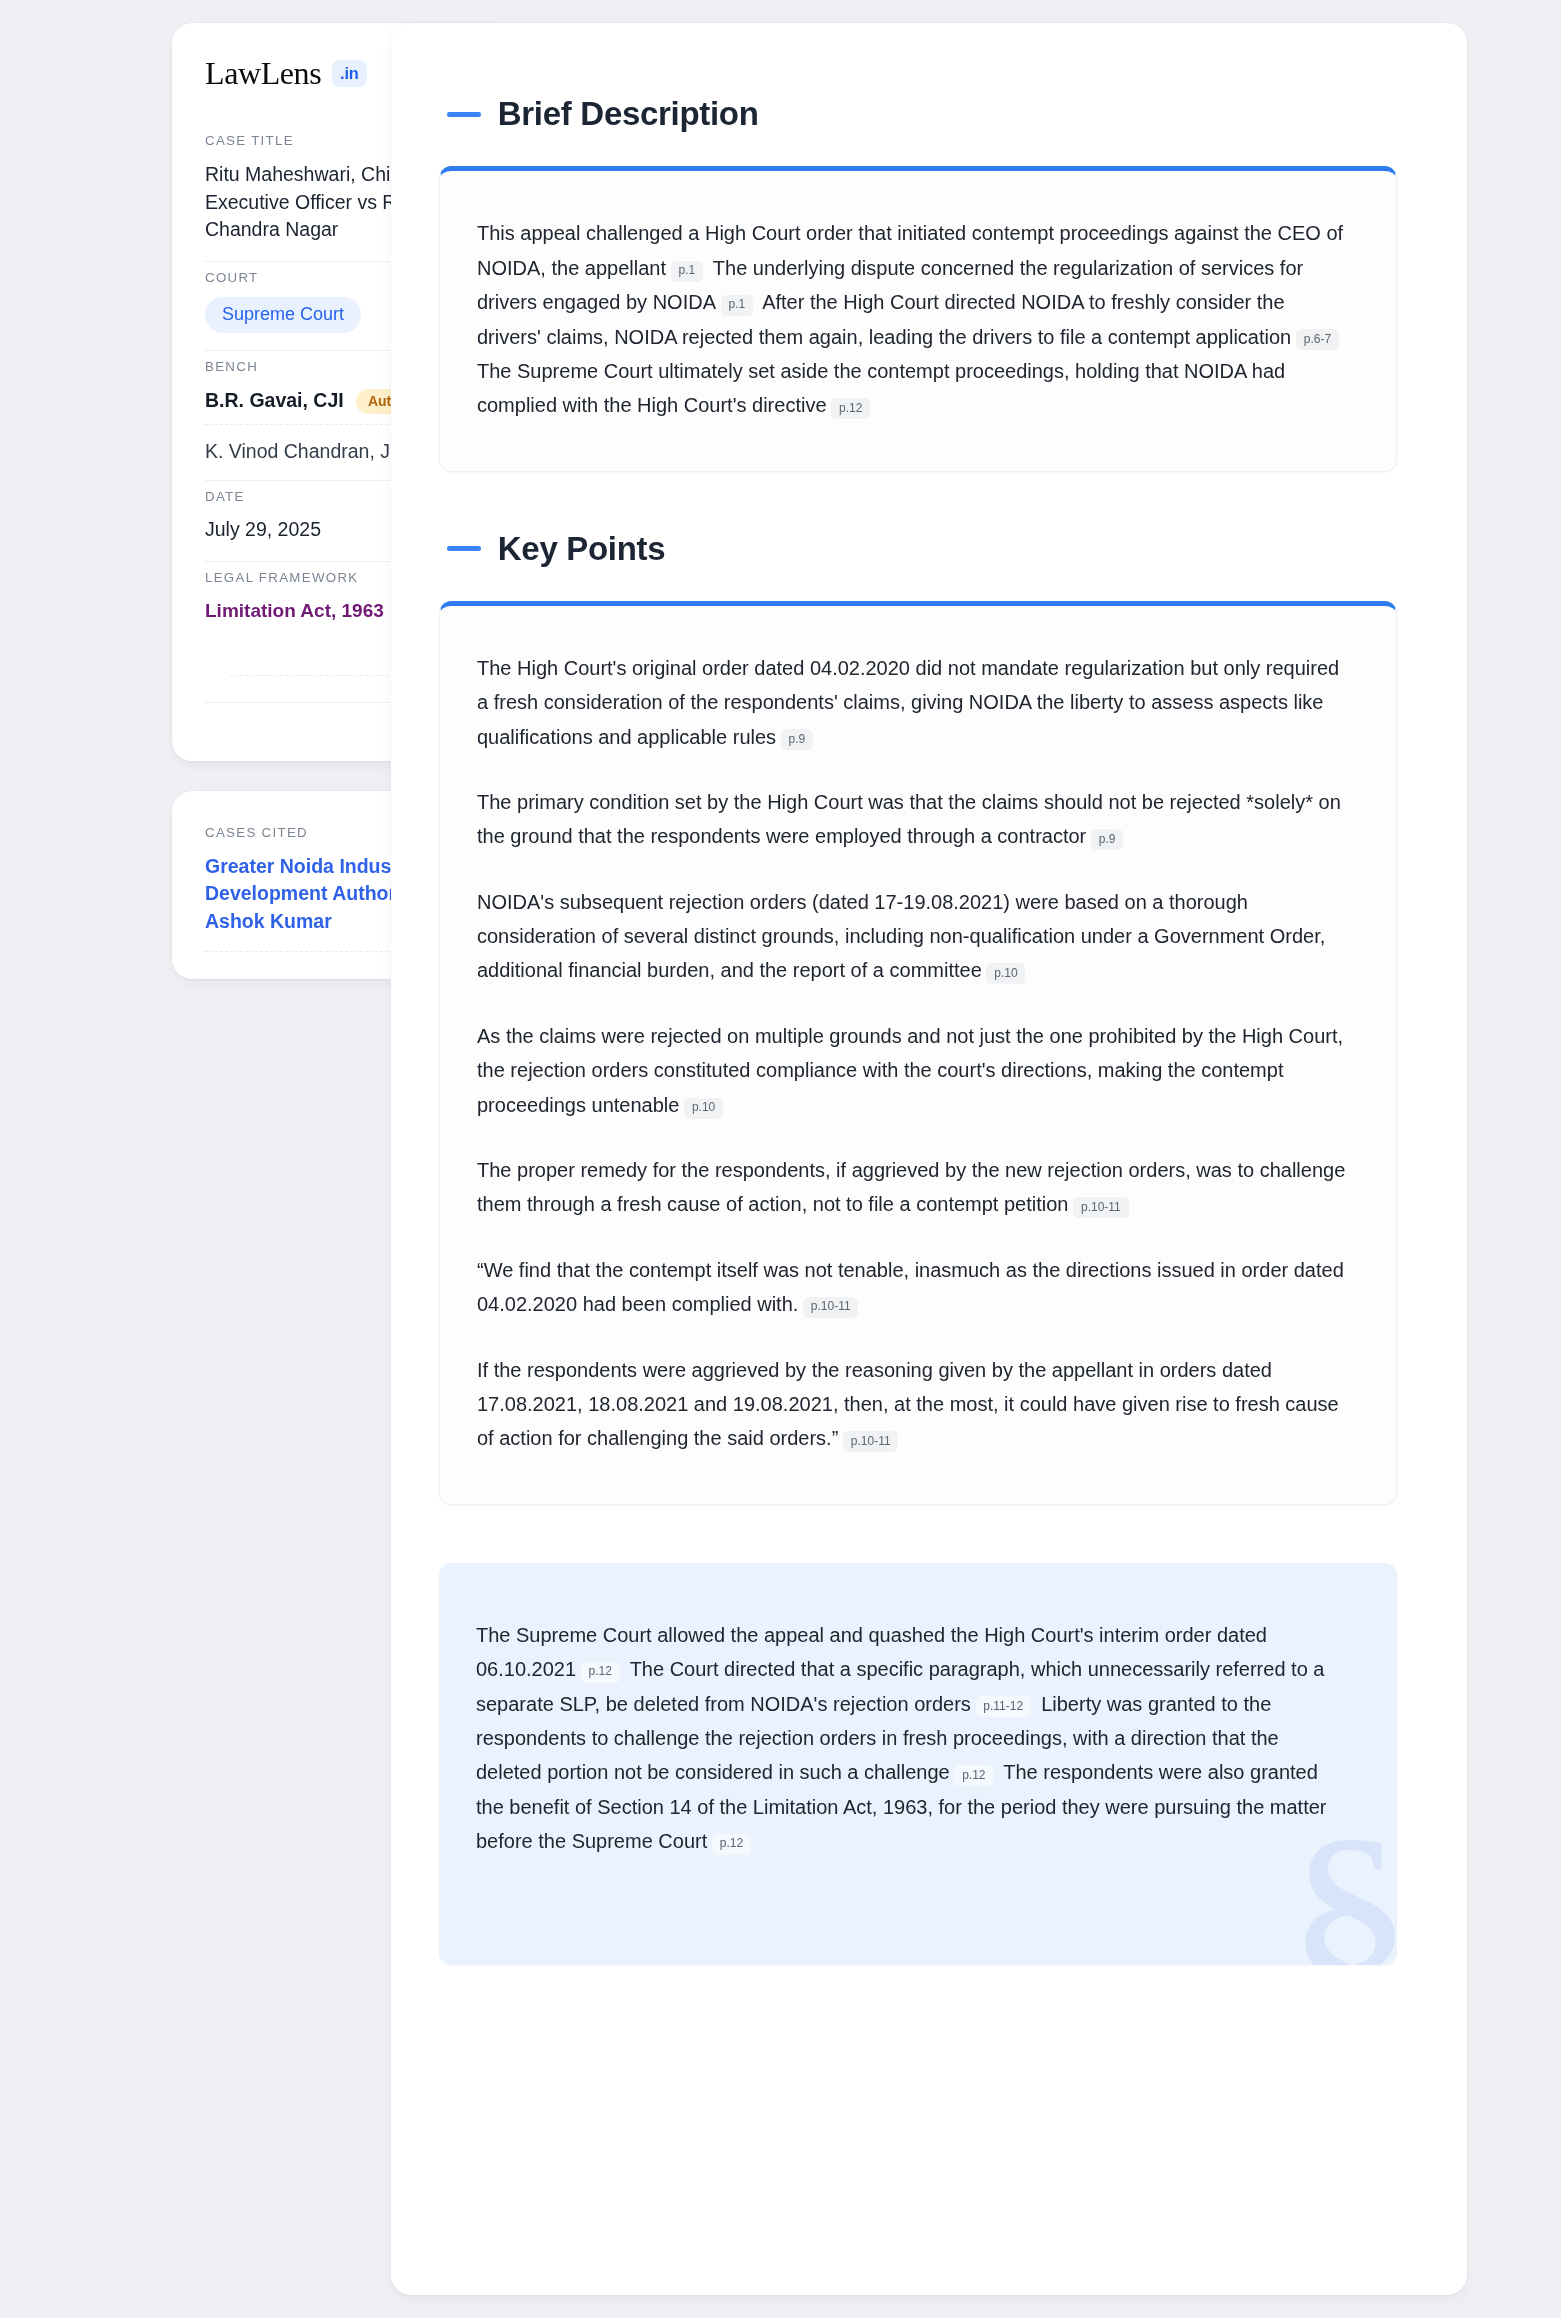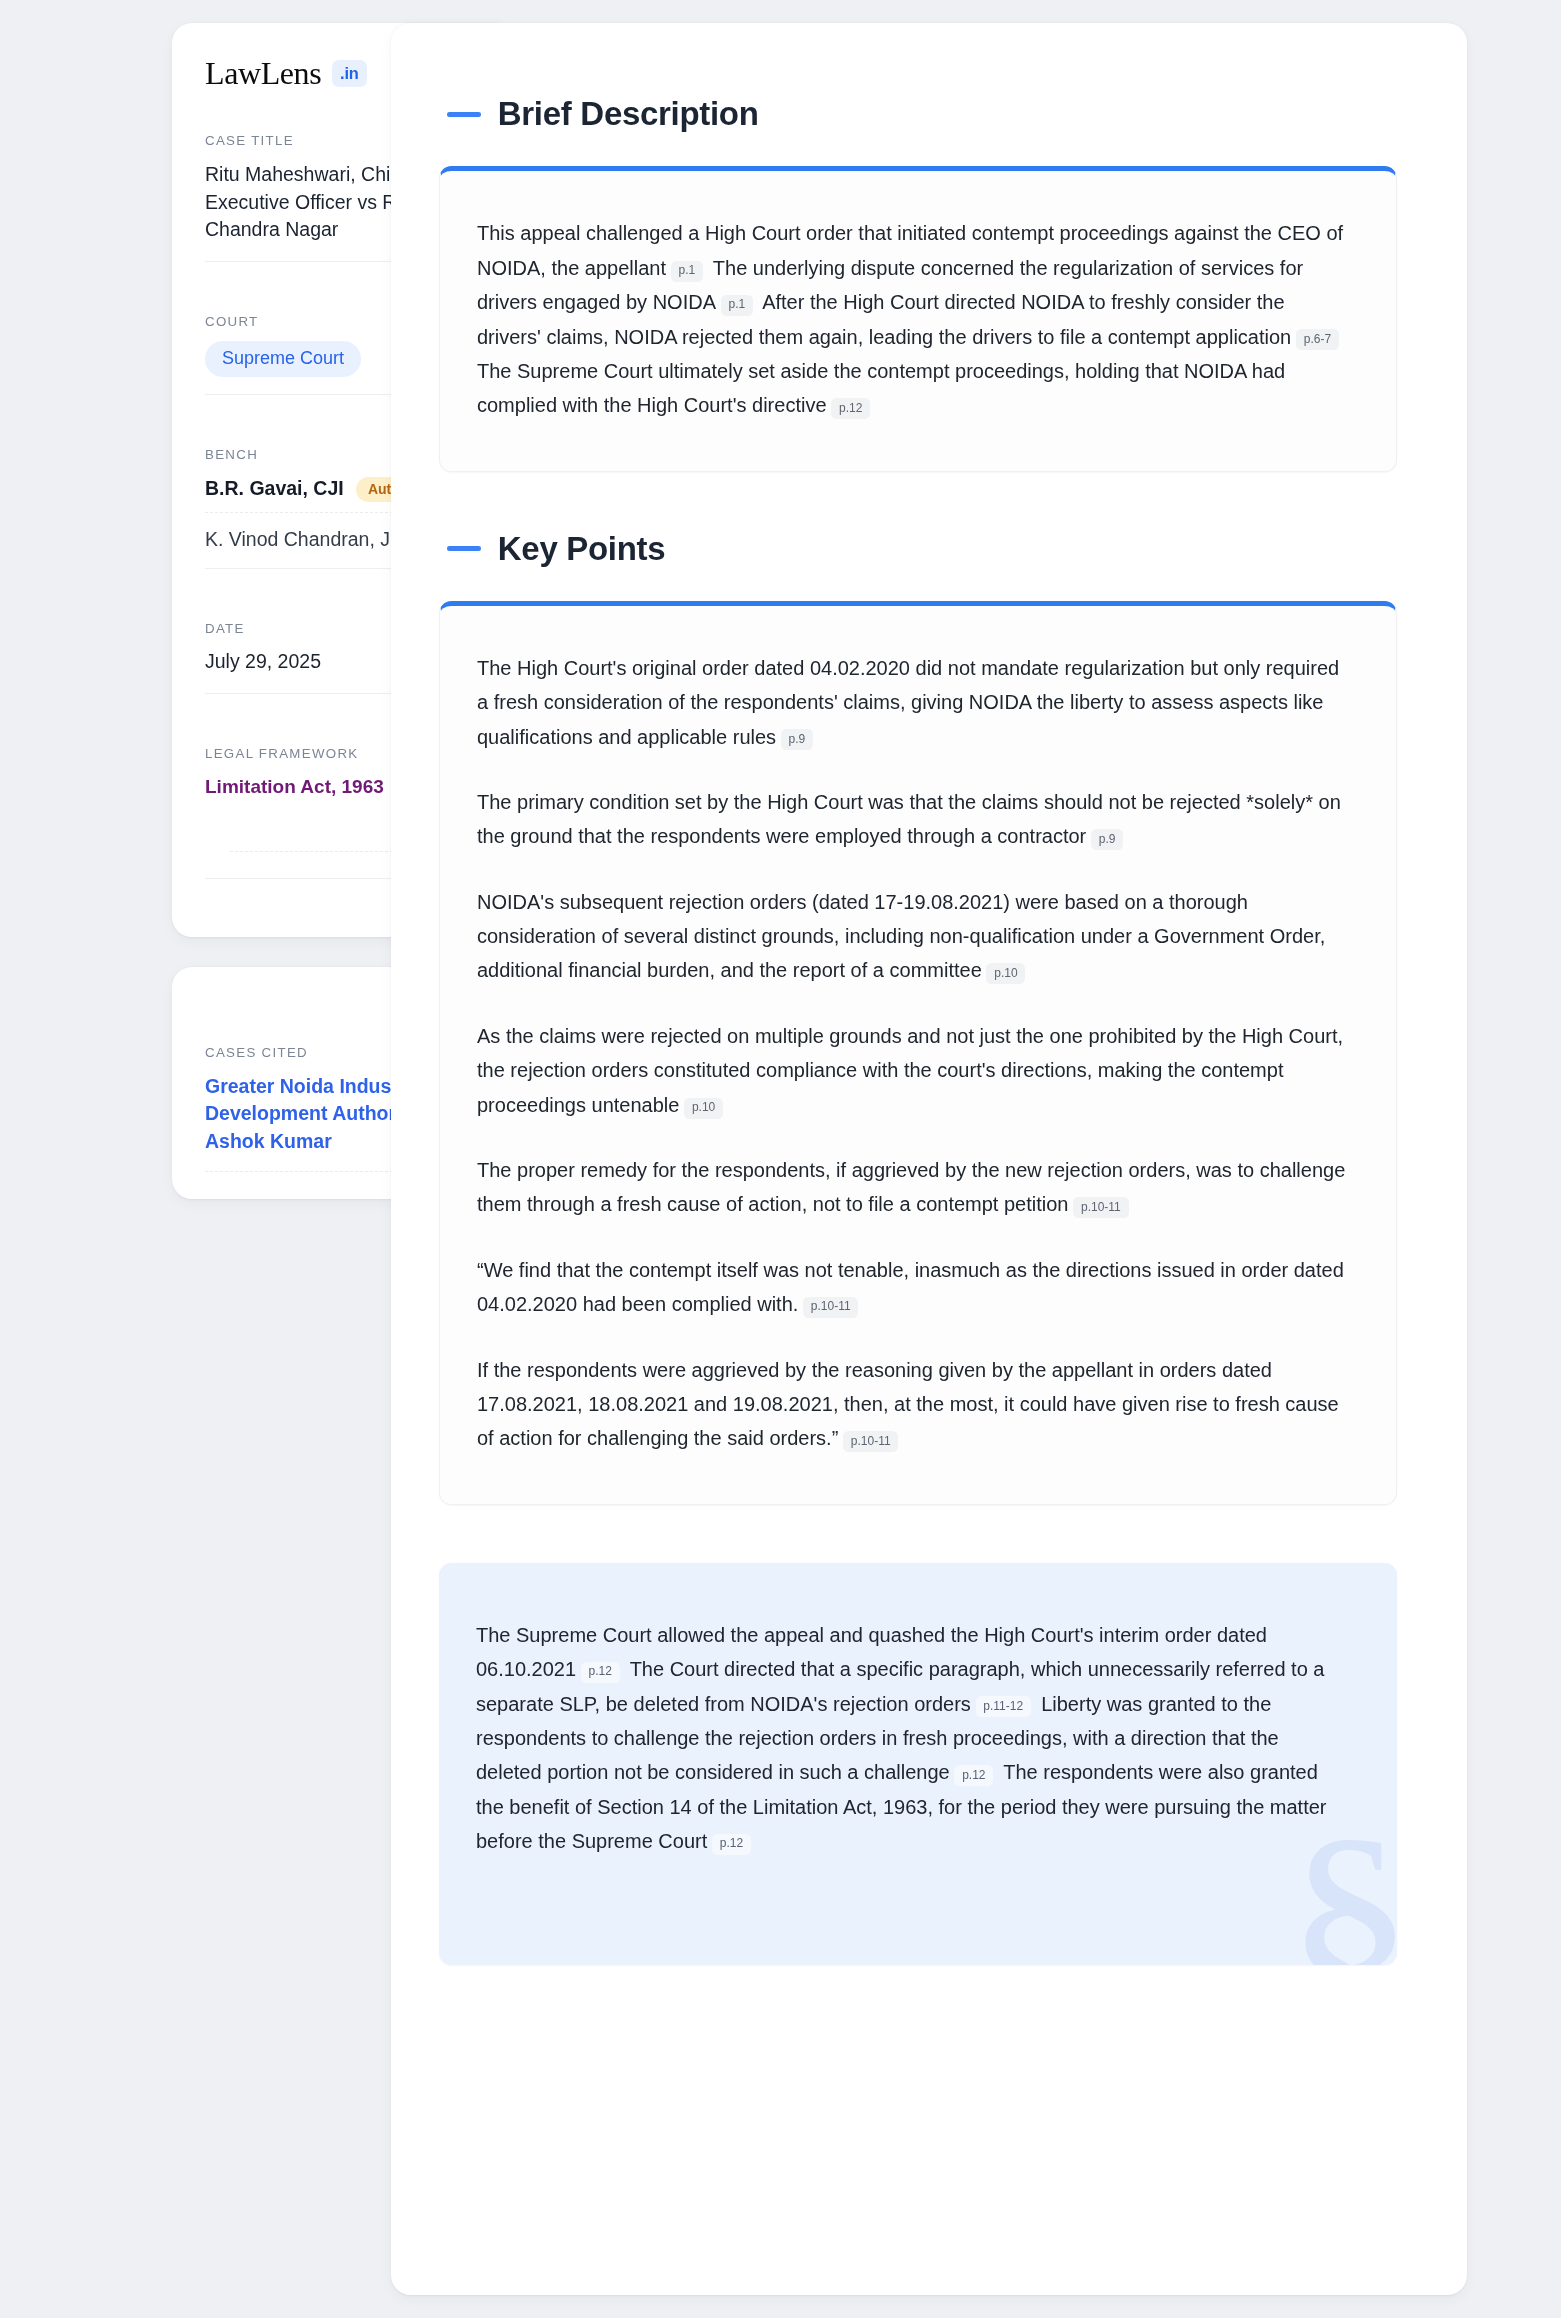--- a/index.html
+++ b/index.html
@@ -66,21 +66,20 @@
     border-top: 0.8px solid #eceef1;
     padding-top: 8px;
   }
 
   .meta-label {
     font-size: 13.3px;
     letter-spacing: 1.3px;
     color: #7c8594;
     text-transform: uppercase;
     margin-bottom: 12.5px;
-    margin-top: 44px;
   }
 
   .meta-value {
     font-size: 19.5px;
     line-height: 1.42;
     color: #1b2330;
     font-weight: 400;
   }
 
   .pill-court {

